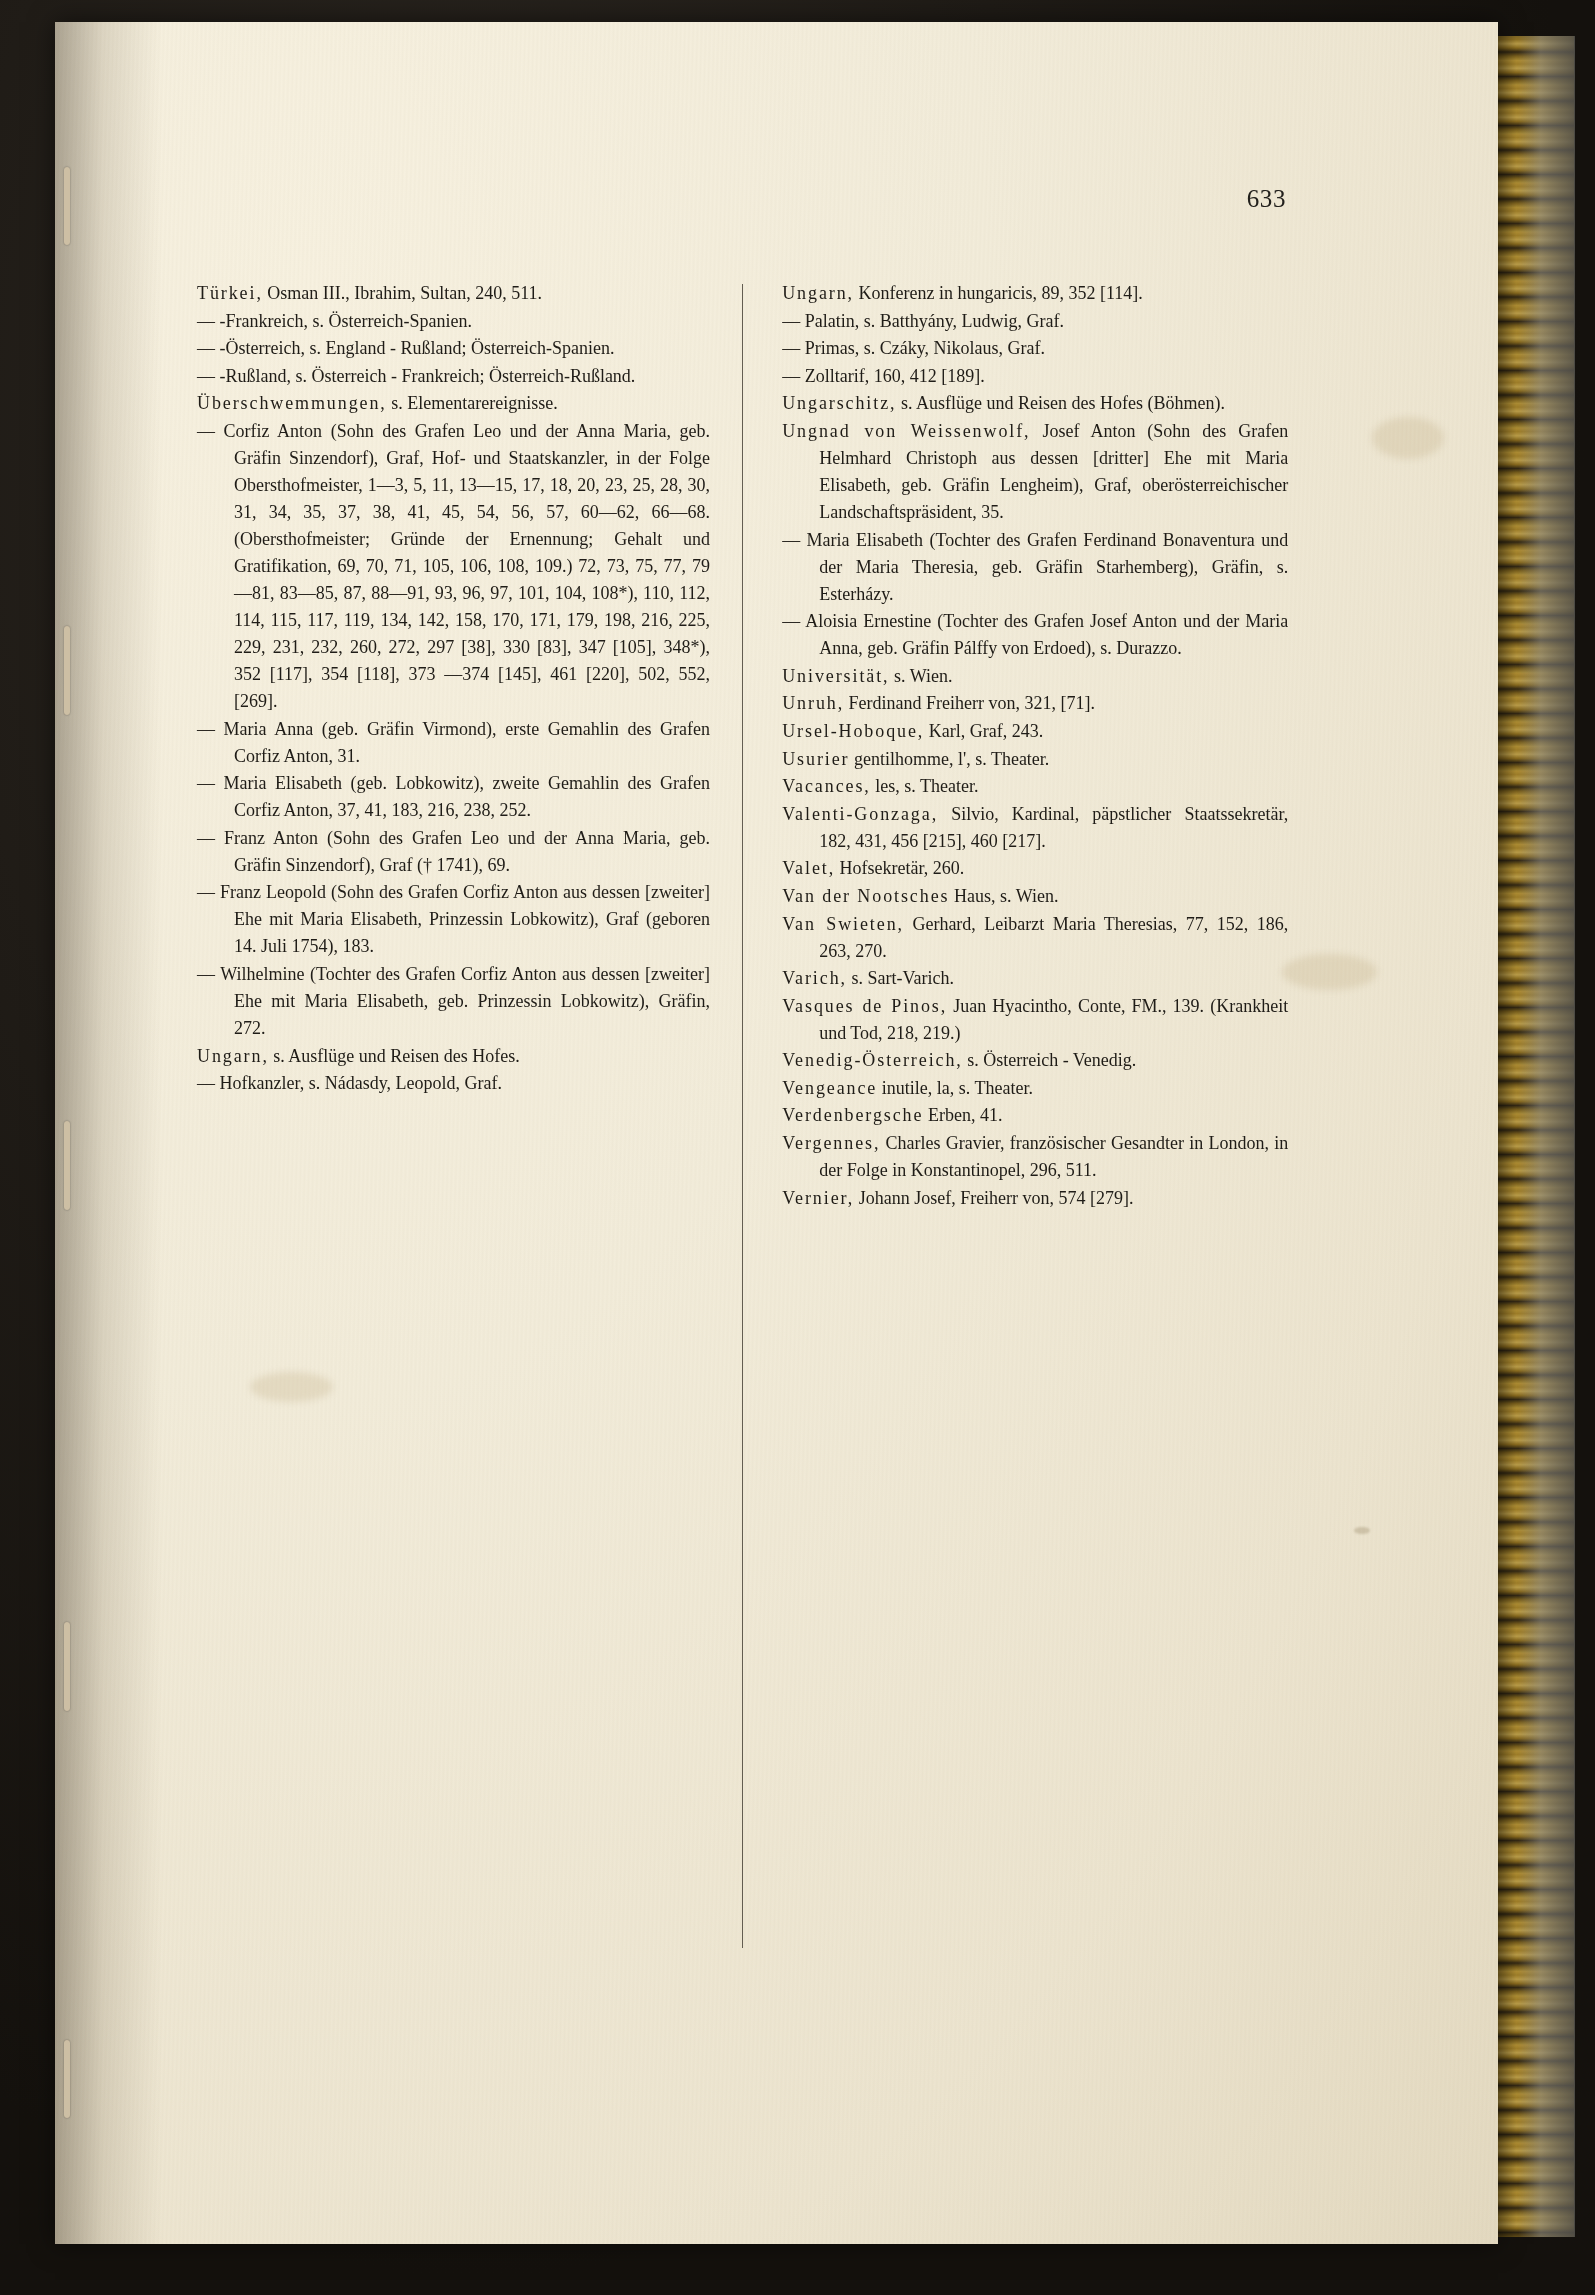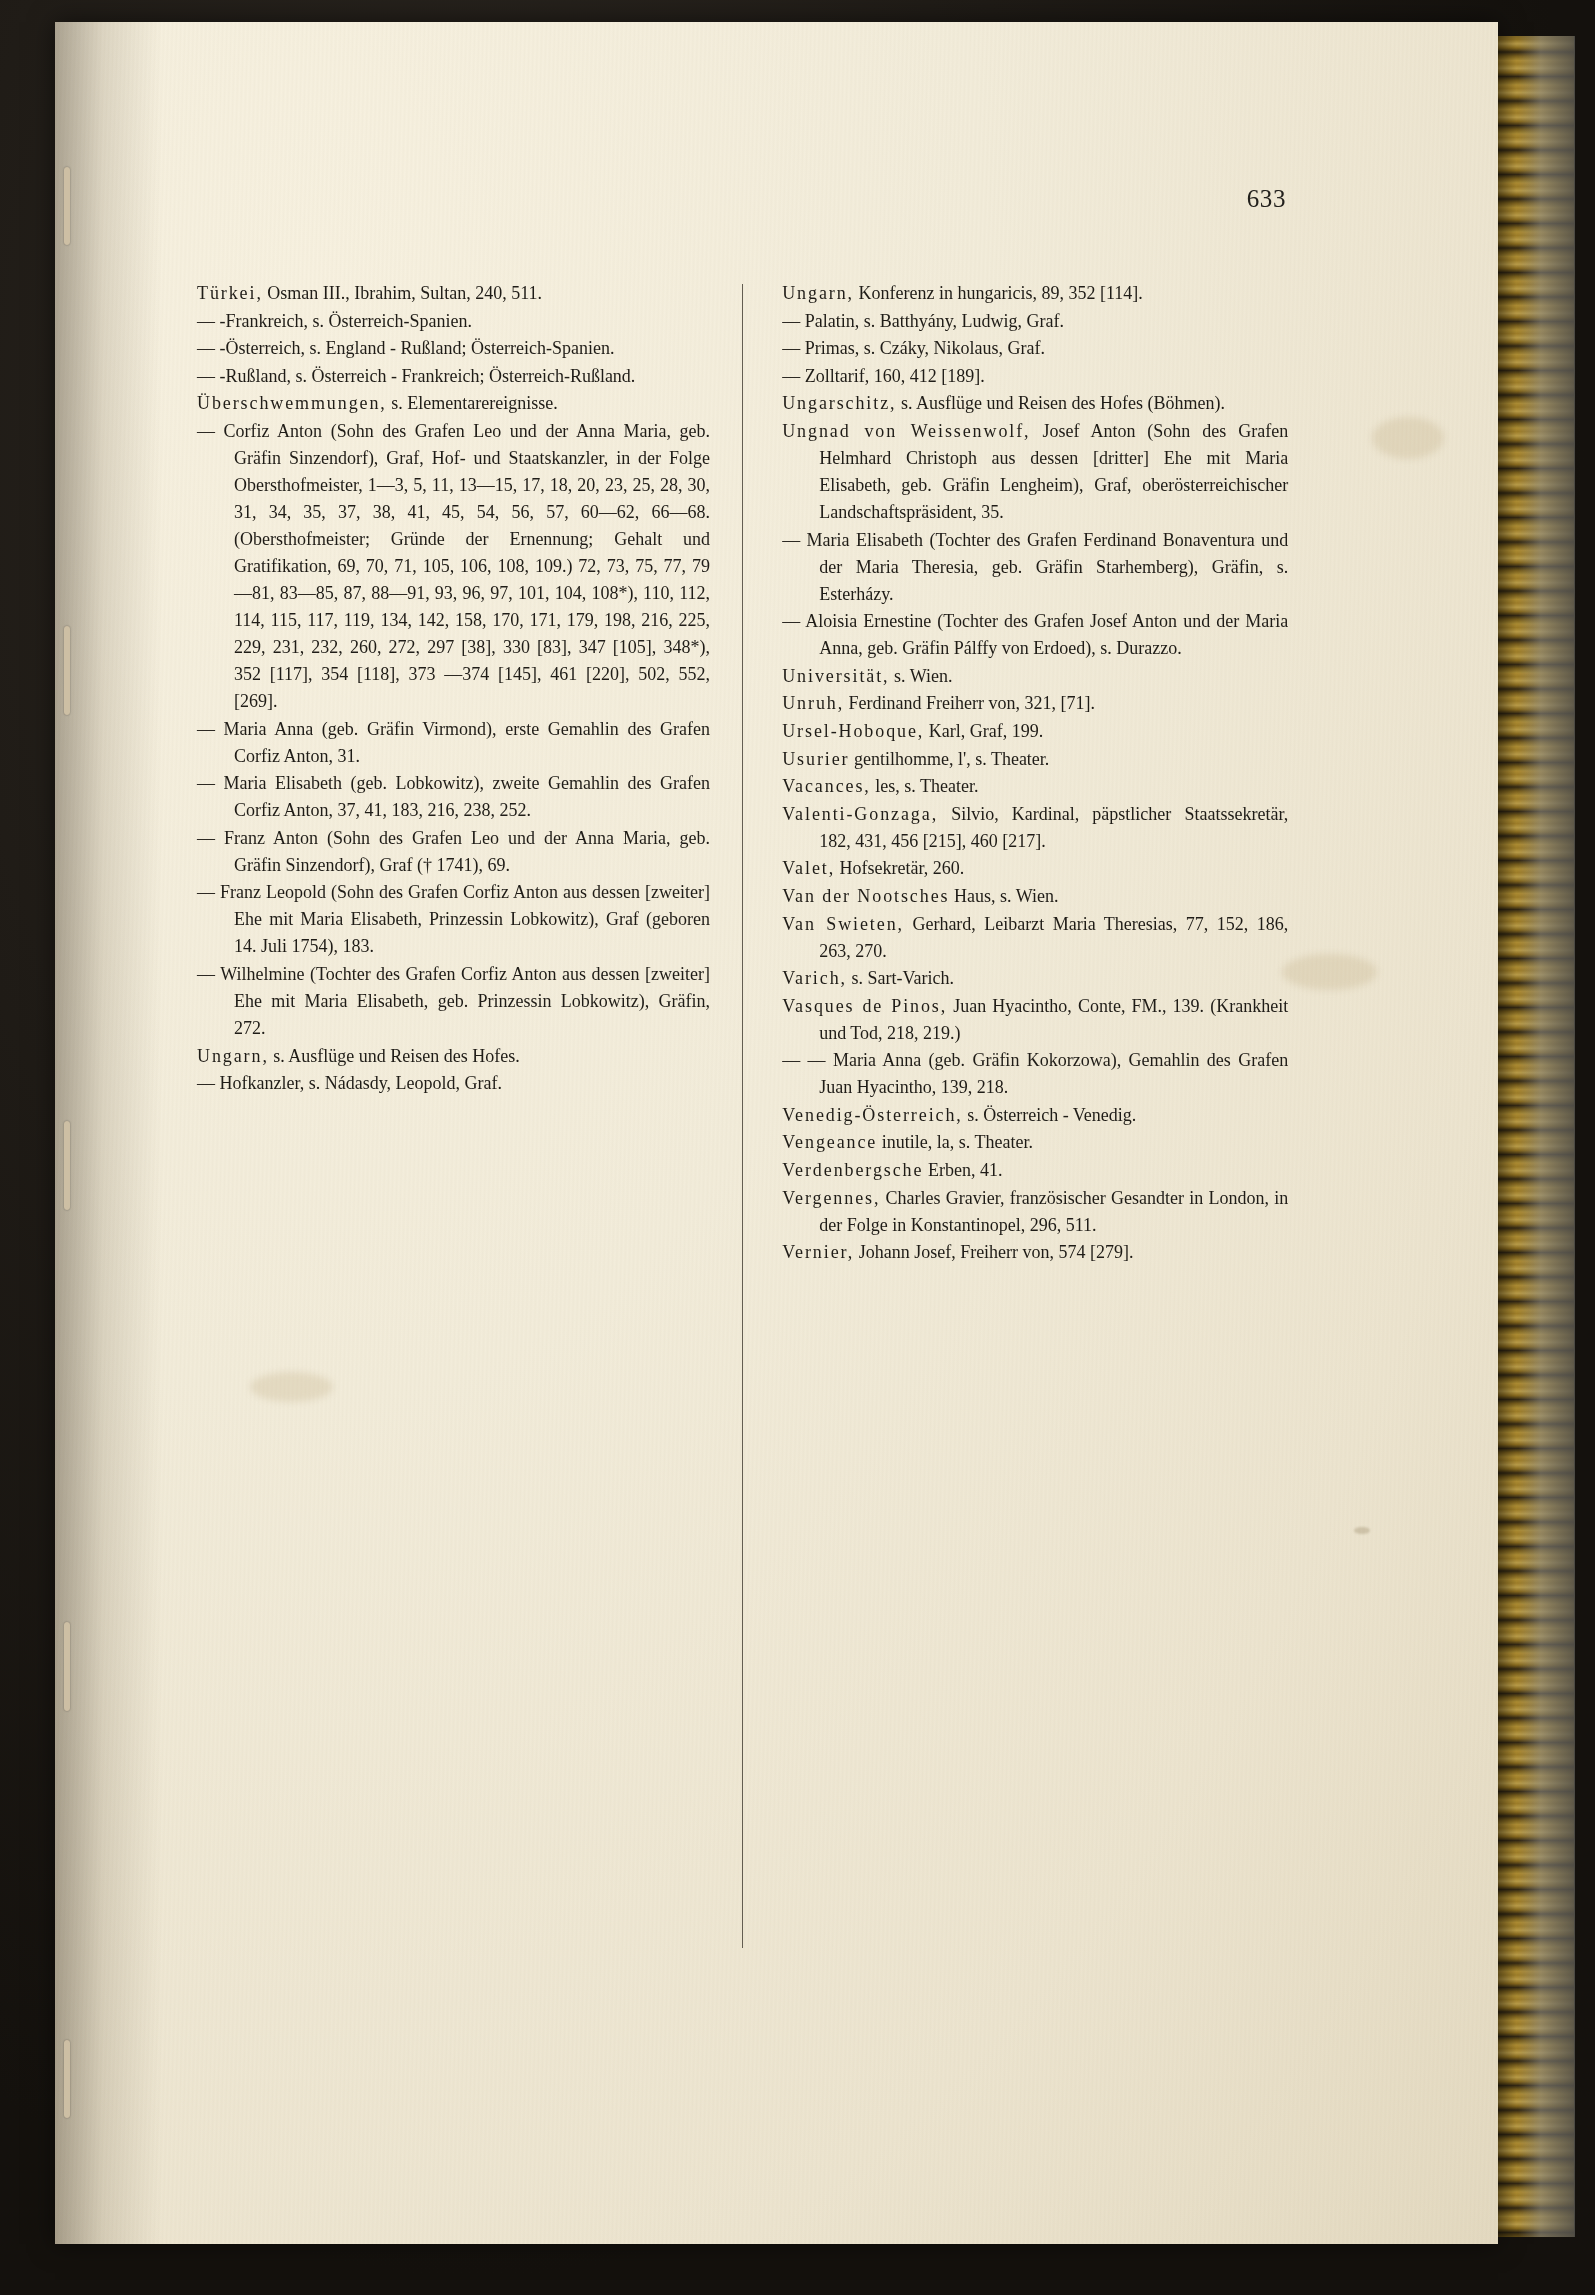--- a/index.html
+++ b/index.html
@@ -205,30 +205,29 @@
       <p class="entry"><span class="hw">Ungarn,</span><span> Konferenz in hungaricis, 89, 352 [114].</span></p>
       <p class="entry"><span class="hw"></span><span>— Palatin, s. Batthyány, Ludwig, Graf.</span></p>
       <p class="entry"><span class="hw"></span><span>— Primas, s. Czáky, Nikolaus, Graf.</span></p>
       <p class="entry"><span class="hw"></span><span>— Zolltarif, 160, 412 [189].</span></p>
       <p class="entry"><span class="hw">Ungarschitz,</span><span> s. Ausflüge und Reisen des Hofes (Böhmen).</span></p>
       <p class="entry"><span class="hw">Ungnad von Weissenwolf,</span><span> Josef Anton (Sohn des Grafen Helmhard Christoph aus dessen [dritter] Ehe mit Maria Elisabeth, geb. Gräfin Lengheim), Graf, oberösterreichischer Landschaftspräsident, 35.</span></p>
       <p class="entry"><span class="hw"></span><span>— Maria Elisabeth (Tochter des Grafen Ferdinand Bonaventura und der Maria Theresia, geb. Gräfin Starhemberg), Gräfin, s. Esterházy.</span></p>
       <p class="entry"><span class="hw"></span><span>— Aloisia Ernestine (Tochter des Grafen Josef Anton und der Maria Anna, geb. Gräfin Pálffy von Erdoed), s. Durazzo.</span></p>
       <p class="entry"><span class="hw">Universität,</span><span> s. Wien.</span></p>
       <p class="entry"><span class="hw">Unruh,</span><span> Ferdinand Freiherr von, 321, [71].</span></p>
-      <p class="entry"><span class="hw">Ursel-Hoboque,</span><span> Karl, Graf, 199.</span></p>
+      <p class="entry"><span class="hw">Ursel-Hoboque,</span><span> Karl, Graf, 243.</span></p>
       <p class="entry"><span class="hw">Usurier</span><span> gentilhomme, l', s. Theater.</span></p>
       <p class="entry"><span class="hw">Vacances,</span><span> les, s. Theater.</span></p>
       <p class="entry"><span class="hw">Valenti-Gonzaga,</span><span> Silvio, Kardinal, päpstlicher Staatssekretär, 182, 431, 456 [215], 460 [217].</span></p>
       <p class="entry"><span class="hw">Valet,</span><span> Hofsekretär, 260.</span></p>
       <p class="entry"><span class="hw">Van der Nootsches</span><span> Haus, s. Wien.</span></p>
       <p class="entry"><span class="hw">Van Swieten,</span><span> Gerhard, Leibarzt Maria Theresias, 77, 152, 186, 263, 270.</span></p>
       <p class="entry"><span class="hw">Varich,</span><span> s. Sart-Varich.</span></p>
       <p class="entry"><span class="hw">Vasques de Pinos,</span><span> Juan Hyacintho, Conte, FM., 139. (Krankheit und Tod, 218, 219.)</span></p>
-      <p class="entry"><span class="hw"></span><span>— — Maria Anna (geb. Gräfin Kokorzowa), Gemahlin des Grafen Juan Hyacintho, 139, 218.</span></p>
       <p class="entry"><span class="hw">Venedig-Österreich,</span><span> s. Österreich - Venedig.</span></p>
       <p class="entry"><span class="hw">Vengeance</span><span> inutile, la, s. Theater.</span></p>
       <p class="entry"><span class="hw">Verdenbergsche</span><span> Erben, 41.</span></p>
       <p class="entry"><span class="hw">Vergennes,</span><span> Charles Gravier, französischer Gesandter in London, in der Folge in Konstantinopel, 296, 511.</span></p>
       <p class="entry"><span class="hw">Vernier,</span><span> Johann Josef, Freiherr von, 574 [279].</span></p>
     </div>
 
   </div>
 </div>
 

